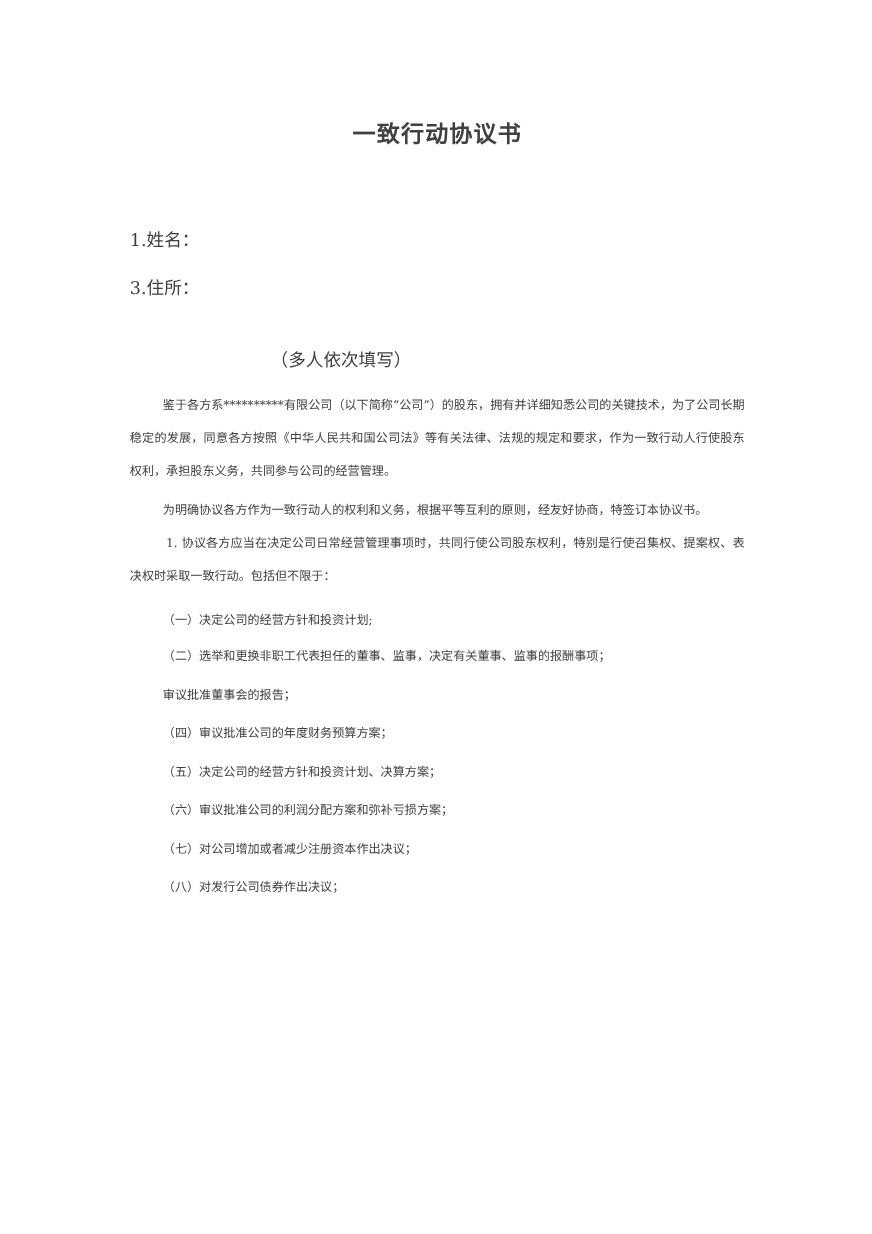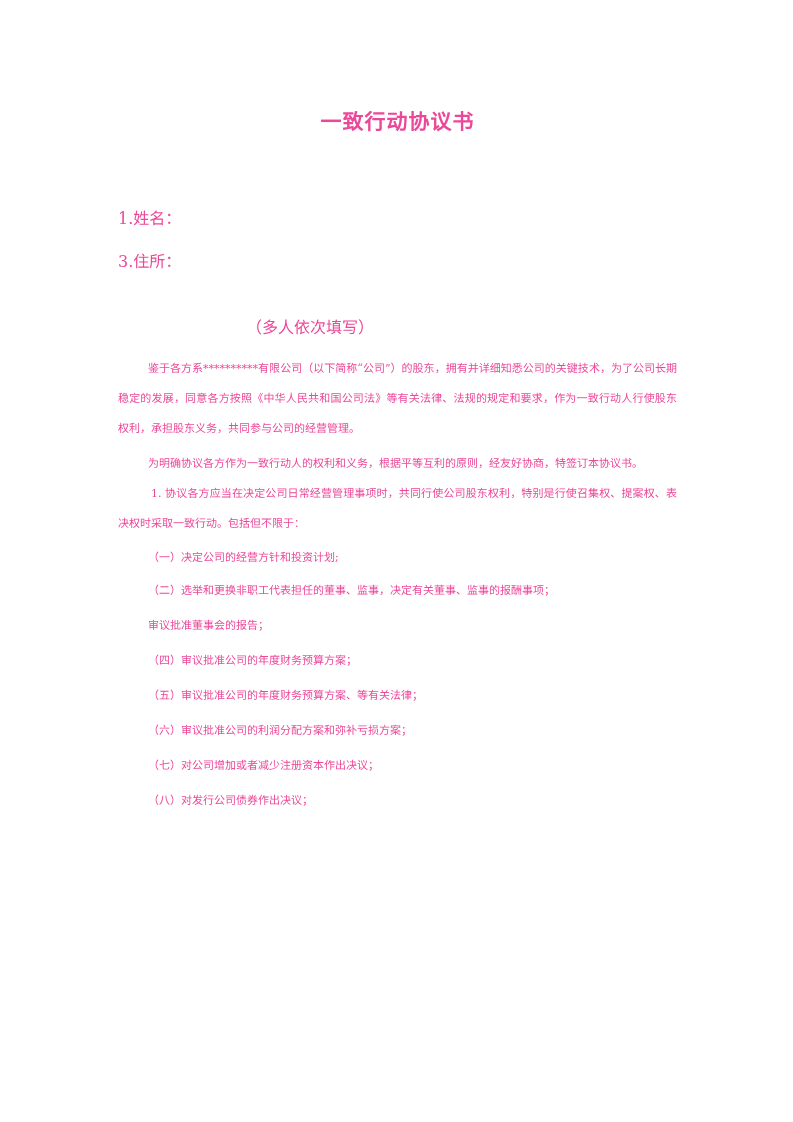--- a/index.html
+++ b/index.html
@@ -1,21 +1,21 @@
 <!DOCTYPE html>
 <html lang="zh-CN"><head>
 <meta charset="utf-8">
 <style>
   html, body { margin: 0; padding: 0; background: #fff; }
   .page {
     position: relative;
     width: 793px;
     height: 1122px;
     background: #ffffff;
-    color: #ec4899;
+    color: #404040;
     font-family: "DejaVu Serif", "Liberation Serif", serif;
     overflow: hidden;
     box-sizing: border-box;
   }
   .content {
     box-sizing: border-box;
     padding: 108px 116px 0 118px;
   }
   .title {
     margin: 0;
@@ -41,21 +41,21 @@
     margin: 5px 0 0 0;
     font-size: 11px;
     line-height: 30px;
     text-align: justify;
   }
   .indent { text-indent: 30px; }
   .p-preamble { margin-top: 11px; }
   .p-purpose  { }
   .p-heading  { margin-top: 10px; text-align: left; }
   .p-clause   { margin-top: 0; text-indent: 33px; }
-  .p-item-0   { margin-top: 4px; }
+  .p-item-0   { margin-top: 10px; }
   .p-item-1   { margin-top: 3px; }
 </style>
 </head>
 <body>
 
 <div class="page">
   <div class="content">
 
     <h1 class="title">一致行动协议书</h1>
 
@@ -74,21 +74,21 @@
     <p class="para p-clause">1. 协议各方应当在决定公司日常经营管理事项时，共同行使公司股东权利，特别是行使召集权、提案权、表决权时采取一致行动。包括但不限于：</p>
 
     <p class="para indent p-item-0">（一）决定公司的经营方针和投资计划;</p>
 
     <p class="para indent p-item-1">（二）选举和更换非职工代表担任的董事、监事，决定有关董事、监事的报酬事项；</p>
 
     <p class="para indent">审议批准董事会的报告；</p>
 
     <p class="para indent">（四）审议批准公司的年度财务预算方案；</p>
 
-    <p class="para indent">（五）审议批准公司的年度财务预算方案、等有关法律；</p>
+    <p class="para indent">（五）决定公司的经营方针和投资计划、决算方案；</p>
 
     <p class="para indent">（六）审议批准公司的利润分配方案和弥补亏损方案；</p>
 
     <p class="para indent">（七）对公司增加或者减少注册资本作出决议；</p>
 
     <p class="para indent">（八）对发行公司债券作出决议；</p>
 
   </div>
 </div>
 

